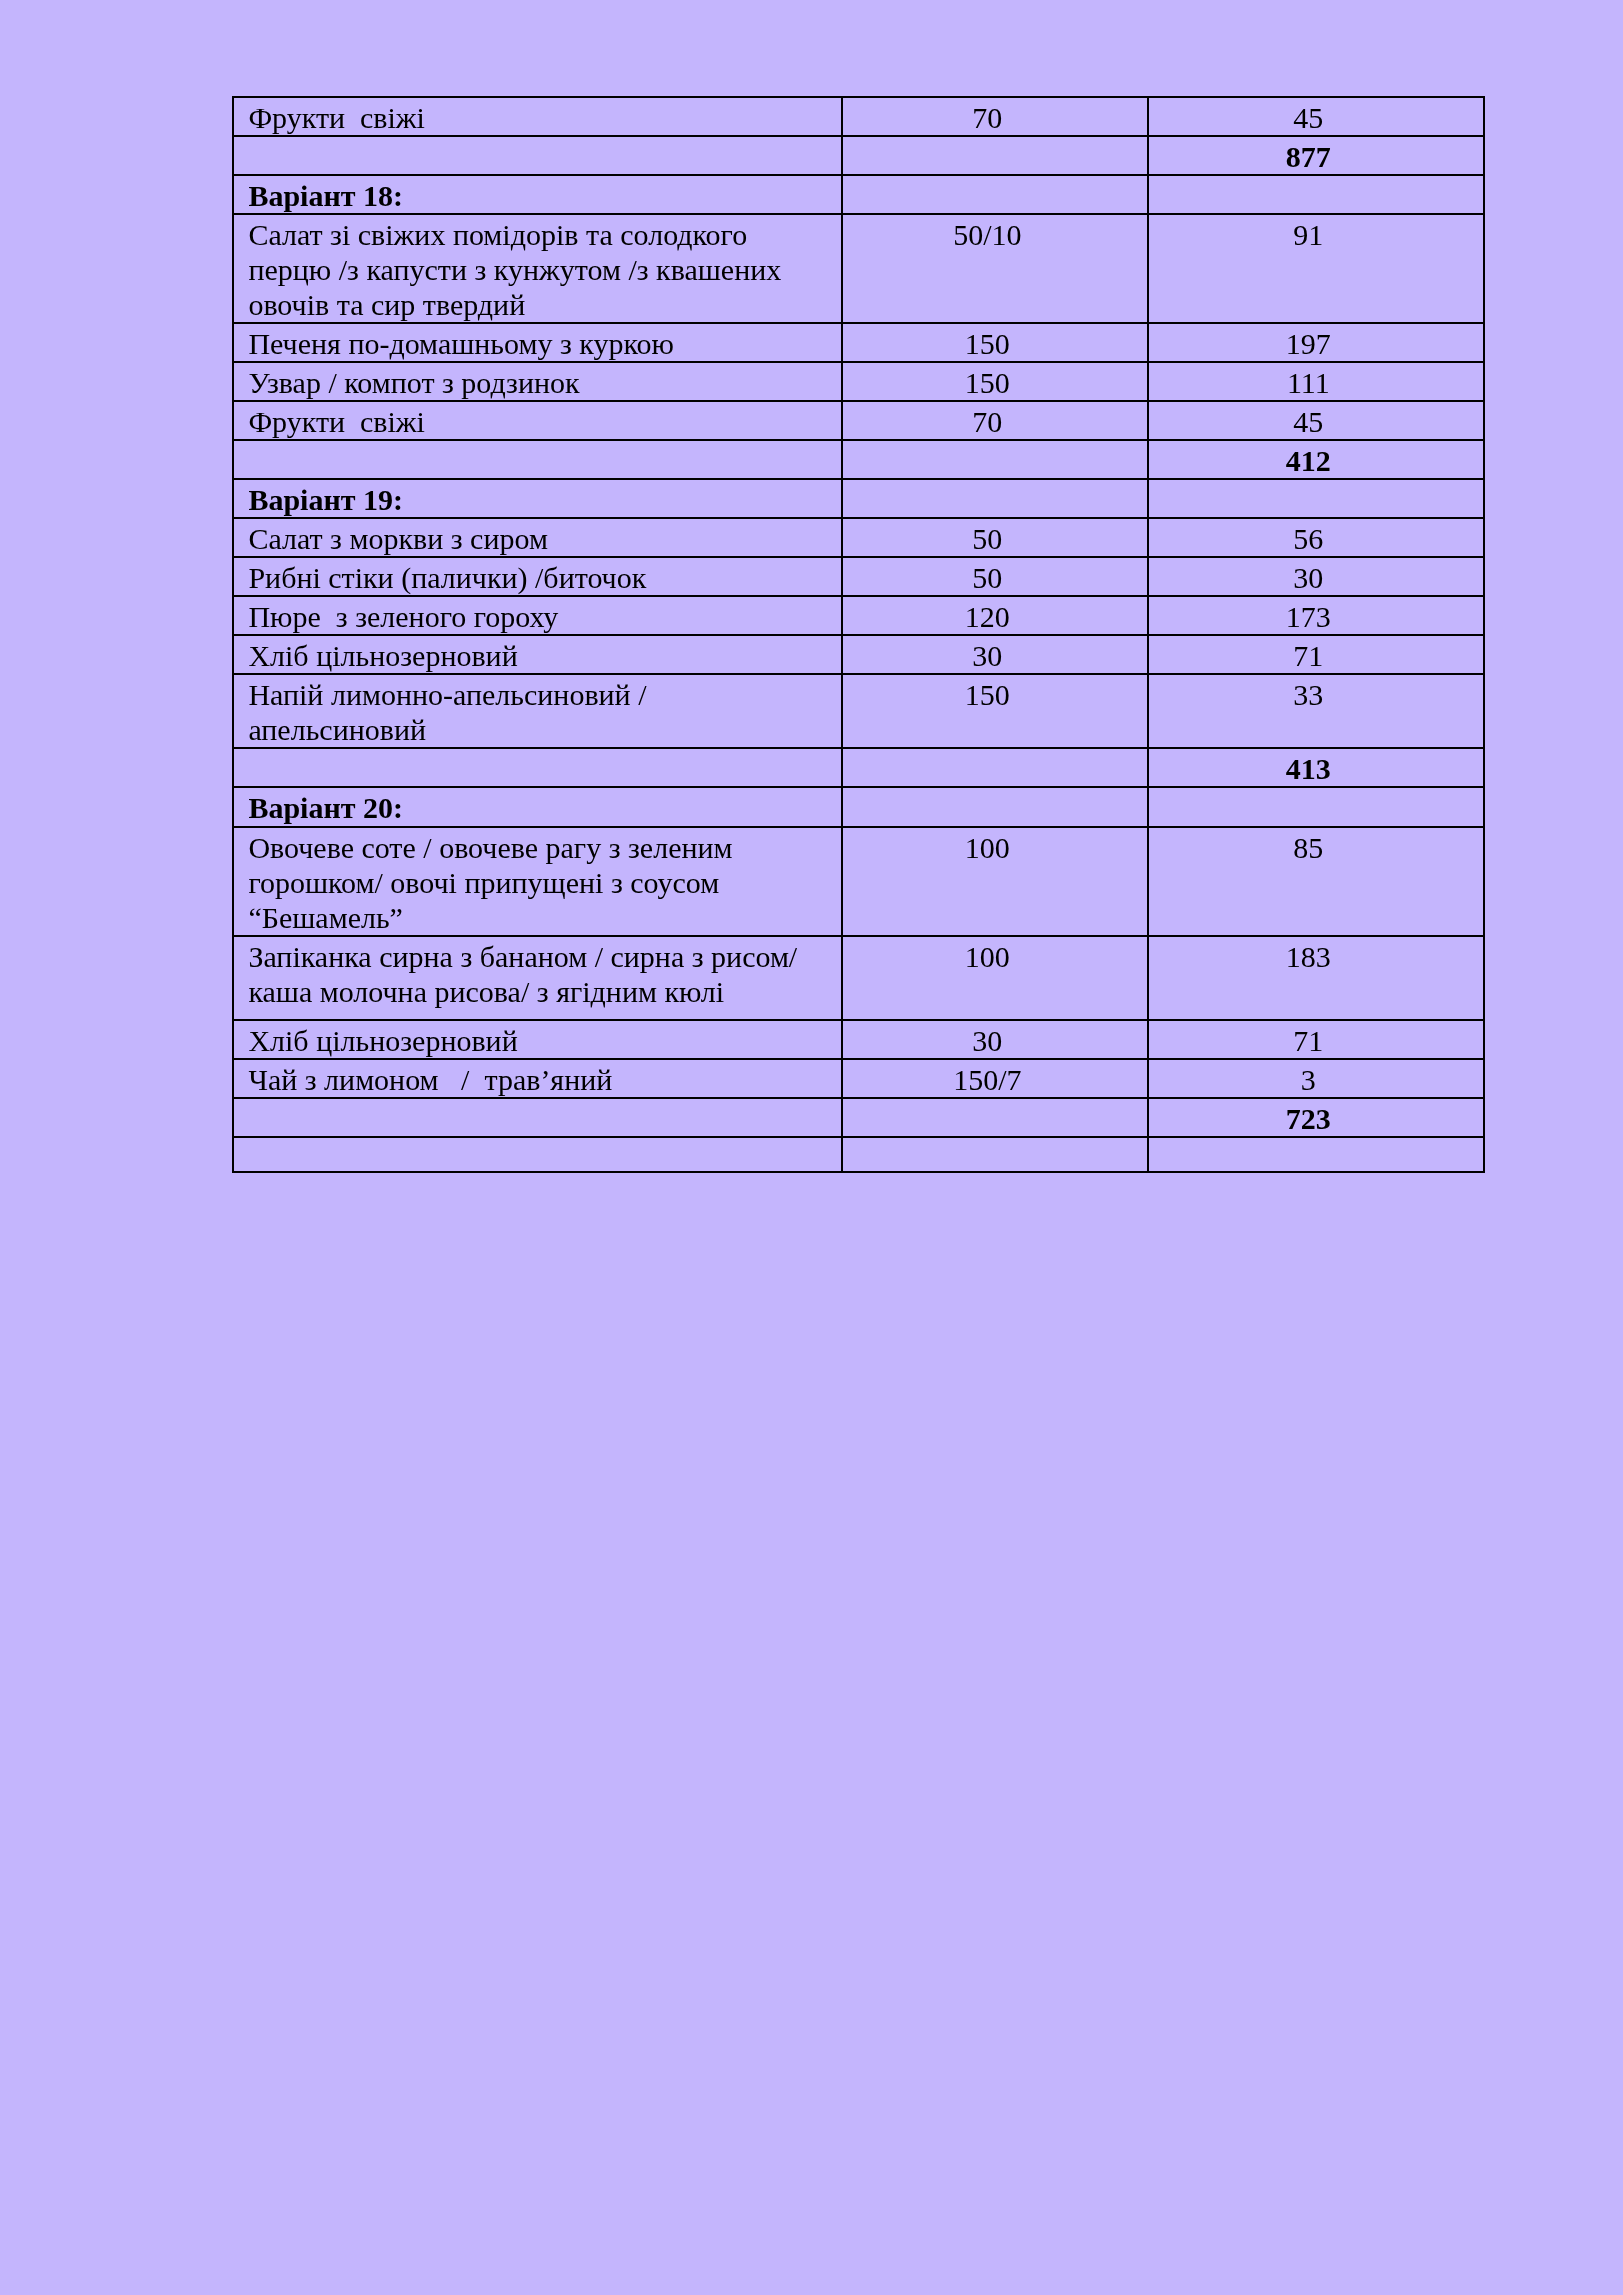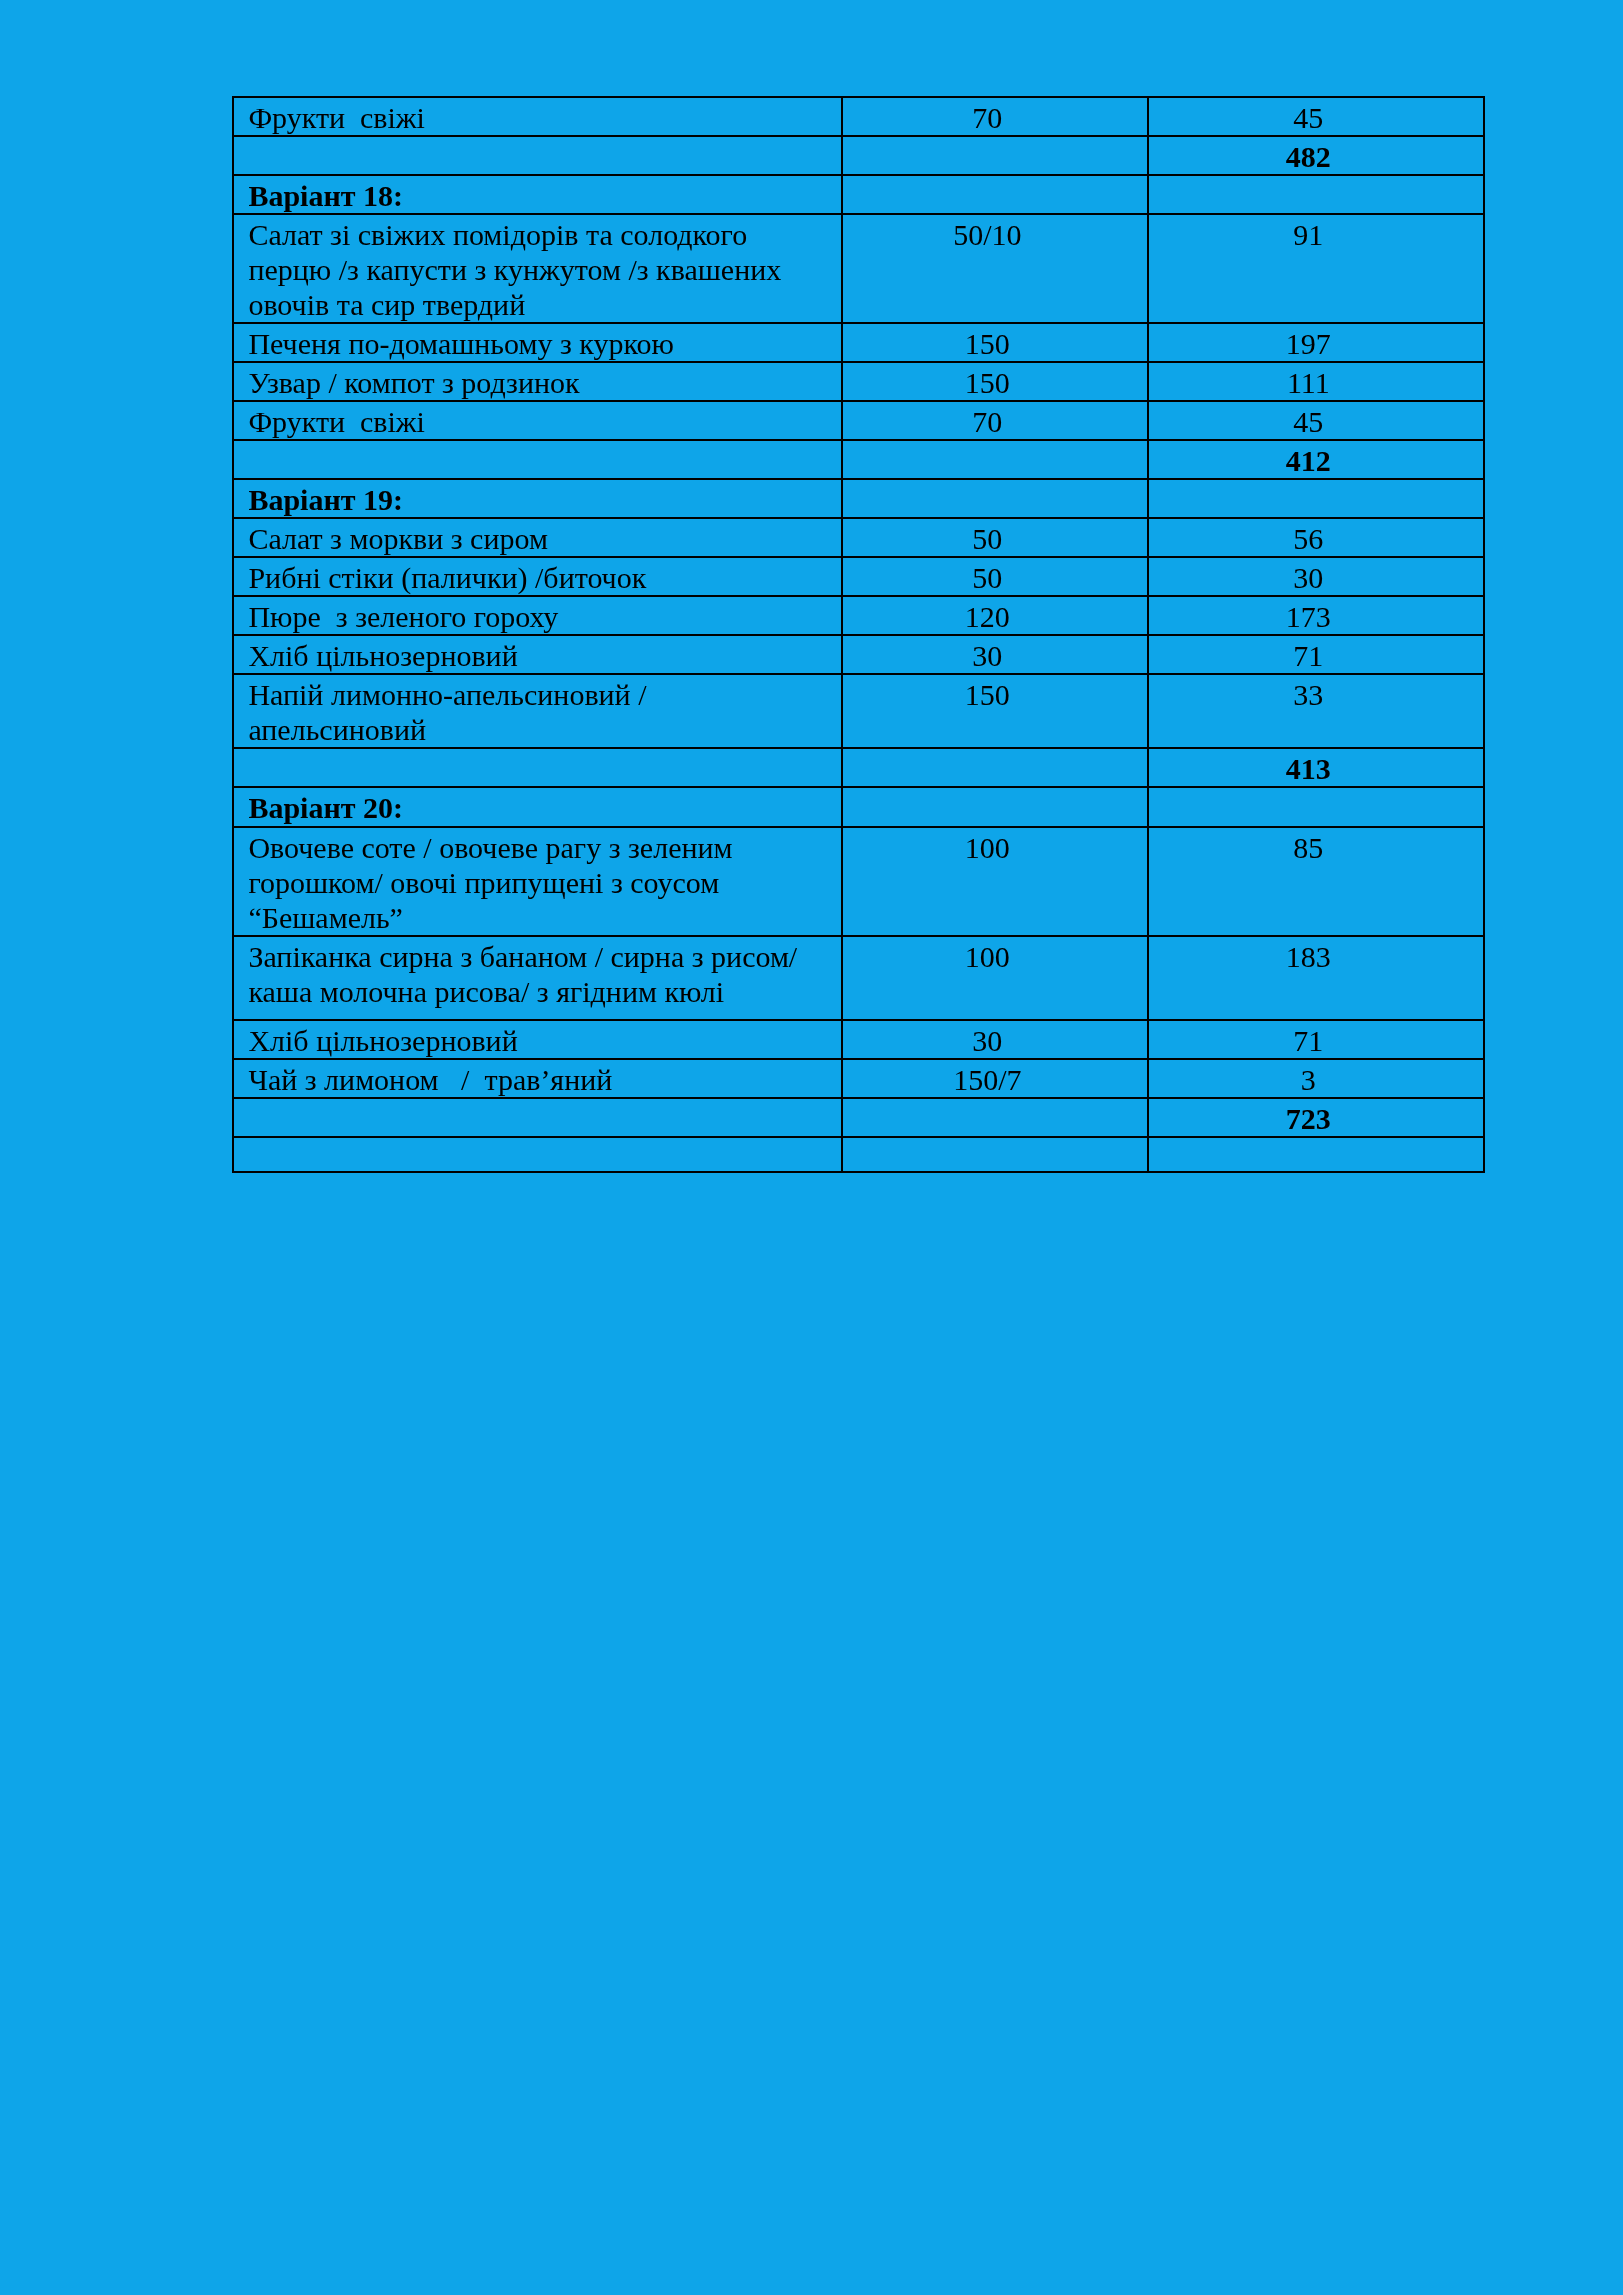--- a/index.html
+++ b/index.html
@@ -4,21 +4,21 @@
 <style>
   html, body {
     margin: 0;
     padding: 0;
     background: #ffffff;
   }
   .page {
     position: relative;
     width: 1623px;
     height: 2295px;
-    background: #0ea5e9;
+    background: #c4b5fd;
     overflow: hidden;
   }
   table.menu {
     position: absolute;
     left: 232px;
     top: 96px;
     width: 1251px;
     border-collapse: collapse;
     table-layout: fixed;
     font-family: "Liberation Serif", "DejaVu Serif", serif;
@@ -56,21 +56,21 @@
     </colgroup>
     <tbody>
       <tr style="height:35px">
         <td>Фрукти  свіжі</td>
         <td class="num">70</td>
         <td class="num">45</td>
       </tr>
       <tr style="height:36px">
         <td></td>
         <td class="num"></td>
-        <td class="num bold">482</td>
+        <td class="num bold">877</td>
       </tr>
       <tr style="height:36px">
         <td class="bold">Варіант 18:</td>
         <td class="num"></td>
         <td class="num"></td>
       </tr>
       <tr style="height:105px">
         <td>Салат зі свіжих помідорів та солодкого
 перцю /з капусти з кунжутом /з квашених
 овочів та сир твердий</td>

